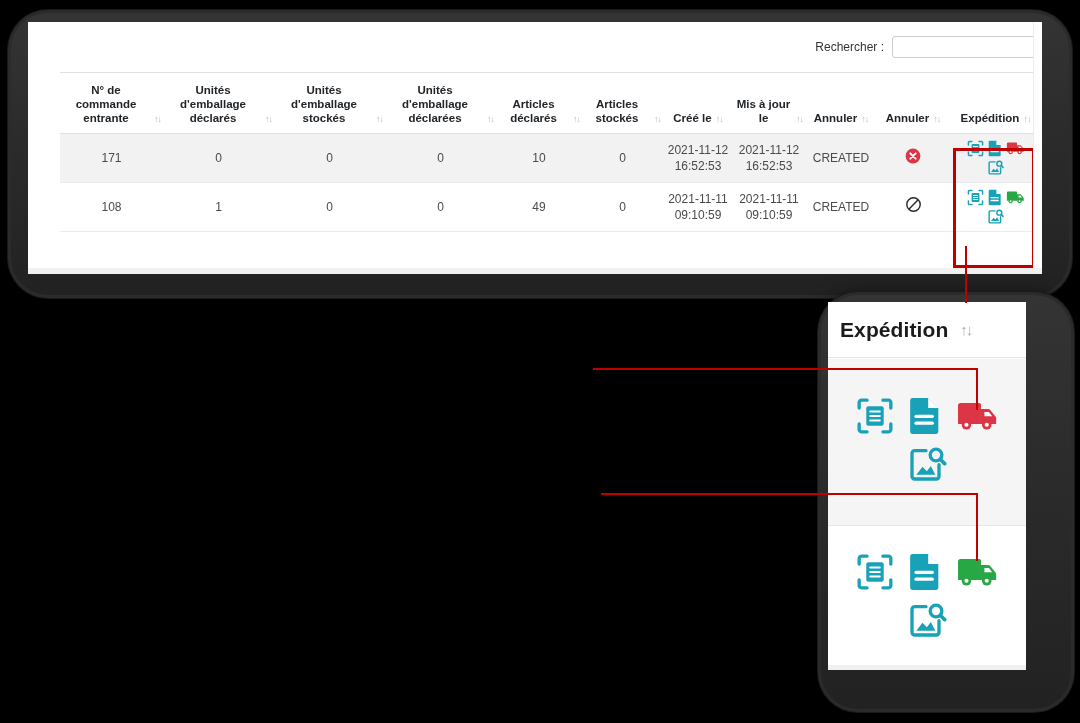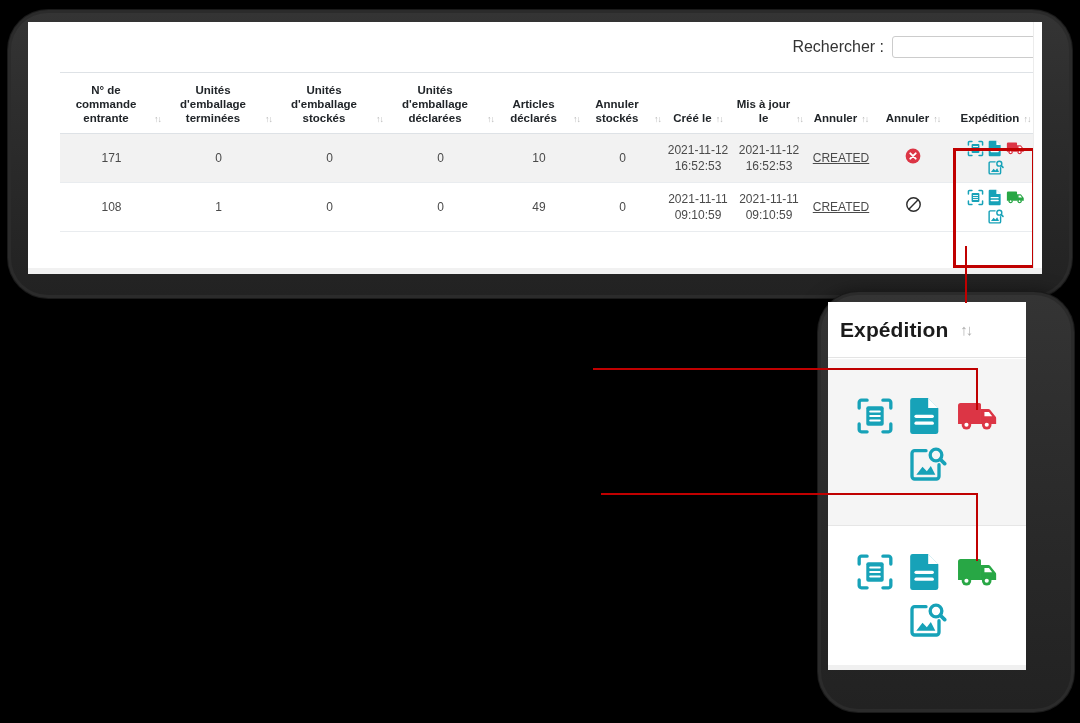--- a/index.html
+++ b/index.html
@@ -68,21 +68,21 @@
   
   .search-row {
     position: absolute;
     right: 2px;
     top: 14px;
     display: flex;
     align-items: center;
     gap: 8px;
   }
   .search-label {
-    font-size: 16px;
+    font-size: 12px;
     color: #333;
     font-family: "Liberation Sans", sans-serif;
   }
   .search-input {
     width: 148px;
     height: 22px;
     border: 1px solid #ccc;
     border-radius: 3px;
     background: #fff;
     outline: none;
@@ -132,21 +132,21 @@
     font-size: 12px;
     color: #4a4a4a;
     text-align: center;
     padding: 6px 2px;
     border-bottom: 1px solid #e9ecef;
     vertical-align: middle;
     line-height: 1.35;
   }
   tr.row-striped td { background: #f2f2f2; }
   tr.row-plain td { background: #ffffff; }
-  td.status-cell { color: #3c3c3c; font-size: 11.5px; text-decoration: underline; }
+  td.status-cell { color: #3c3c3c; font-size: 11.5px; }
   td.date-cell { font-size: 11.5px; }
 
   .icon-group {
     display: flex;
     flex-wrap: wrap;
     justify-content: center;
     align-items: center;
     gap: 2px 3px;
     max-width: 74px;
     margin: 0 auto;
@@ -263,21 +263,21 @@
       <thead>
         <tr>
           <th>
               <div class="th-wrap">
                 <span class="th-text">N° de commande entrante</span>
                 <span class="sort-ic">↑↓</span>
               </div>
             </th>
           <th>
               <div class="th-wrap">
-                <span class="th-text">Unités d'emballage terminées</span>
+                <span class="th-text">Unités d'emballage déclarés</span>
                 <span class="sort-ic">↑↓</span>
               </div>
             </th>
           <th>
               <div class="th-wrap">
                 <span class="th-text">Unités d'emballage stockés</span>
                 <span class="sort-ic">↑↓</span>
               </div>
             </th>
           <th>
@@ -287,21 +287,21 @@
               </div>
             </th>
           <th>
               <div class="th-wrap">
                 <span class="th-text">Articles déclarés</span>
                 <span class="sort-ic">↑↓</span>
               </div>
             </th>
           <th>
               <div class="th-wrap">
-                <span class="th-text">Annuler stockés</span>
+                <span class="th-text">Articles stockés</span>
                 <span class="sort-ic">↑↓</span>
               </div>
             </th>
           <th>
               <div class="th-wrap">
                 <span class="th-text">Créé le</span>
                 <span class="sort-ic">↑↓</span>
               </div>
             </th>
           <th>

